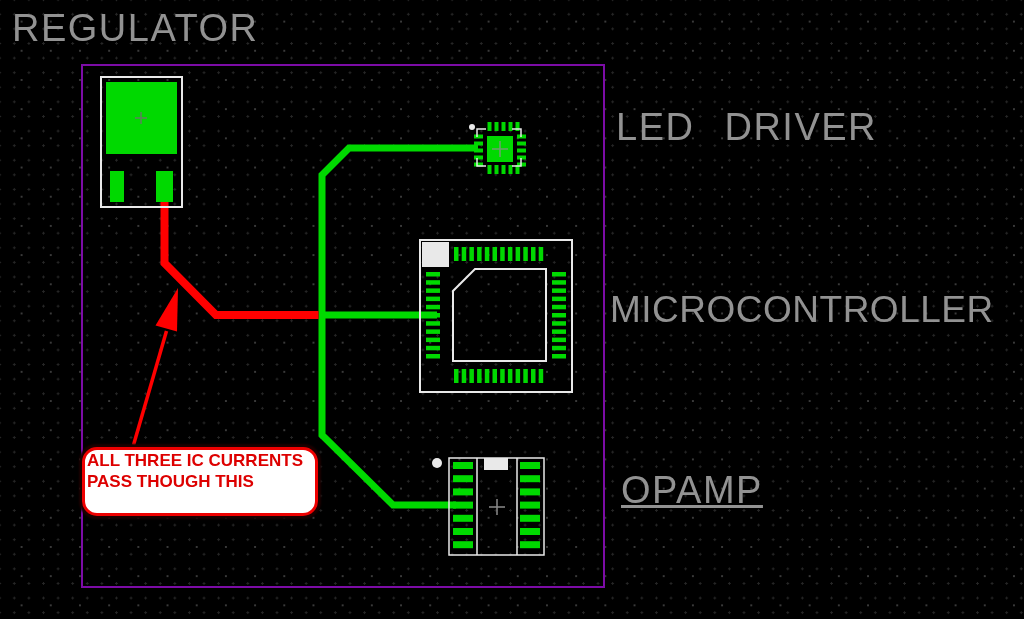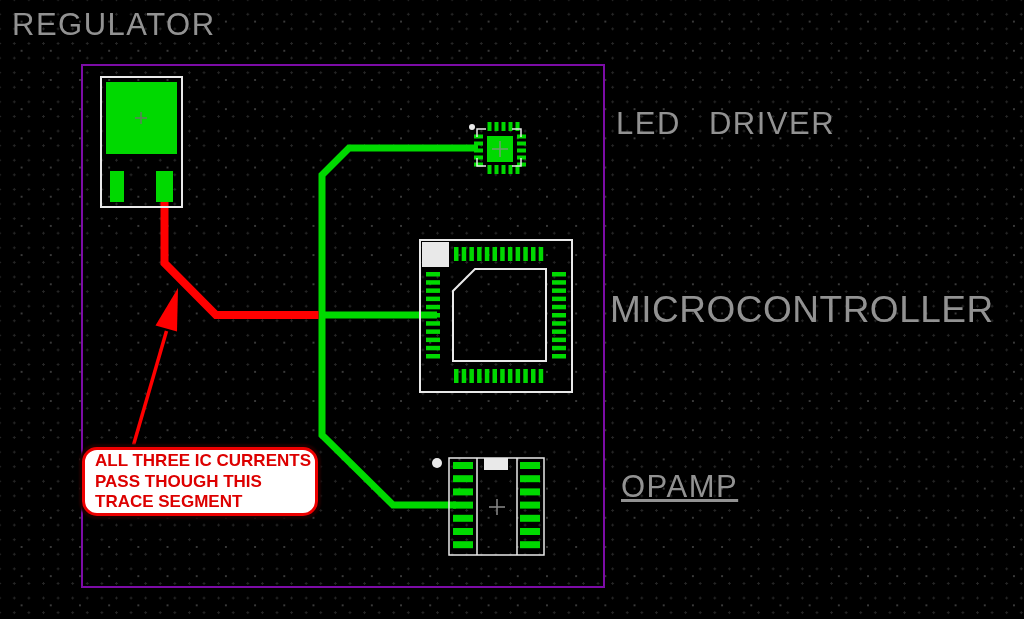--- a/index.html
+++ b/index.html
@@ -12,30 +12,30 @@
       radial-gradient(circle,#262626 1px,transparent 1.3px);
     background-size:29.2px 29.2px,14.6px 14.6px;
     background-position:7px 7px,7px 7px;
     font-family:"Liberation Sans",sans-serif;
   }
   .board-outline{
     position:absolute;left:81px;top:64px;width:524px;height:524px;
     border:2px solid #7c0ca6;box-sizing:border-box;
   }
   .cad-label{
-    position:absolute;color:#929292;font-size:31px;letter-spacing:1.5px;
+    position:absolute;color:#929292;font-size:38px;letter-spacing:1.5px;
     white-space:nowrap;font-weight:400;line-height:1;
   }
   .ws{word-spacing:18px;}
   .tight{font-size:37px;letter-spacing:0.5px;}
   svg.overlay{position:absolute;left:0;top:0;}
   .callout{
     position:absolute;left:82px;top:447px;width:236px;height:69px;
     box-sizing:border-box;background:#ffffff;border:3.5px solid #ee0000;
-    border-radius:15px;padding:1px 0 0 10px;
+    border-radius:15px;padding:1px 0 0 2px;
     box-shadow:0 0 2px 2.5px #1c0000;
     color:#dd0000;font-weight:bold;font-size:17px;line-height:20.5px;
     white-space:nowrap;
   }
 </style>
 </head>
 <body>
 
 <div class="stage">
 
@@ -195,16 +195,15 @@
 
     <g stroke="#ff0000">
       <line x1="133.5" y1="445" x2="166.5" y2="331" stroke="#ff0000" stroke-width="3.5"></line>
       <polygon points="178,288 177,331.5 155.5,325.5" fill="#ff0000" stroke="none"></polygon>
     </g>
   </svg>
 
   <div class="callout">
     <div>ALL THREE IC CURRENTS</div>
     <div>PASS THOUGH THIS</div>
-    <div>TRACE SEGMENT</div>
   </div>
 
 </div>
 
 </body></html>

